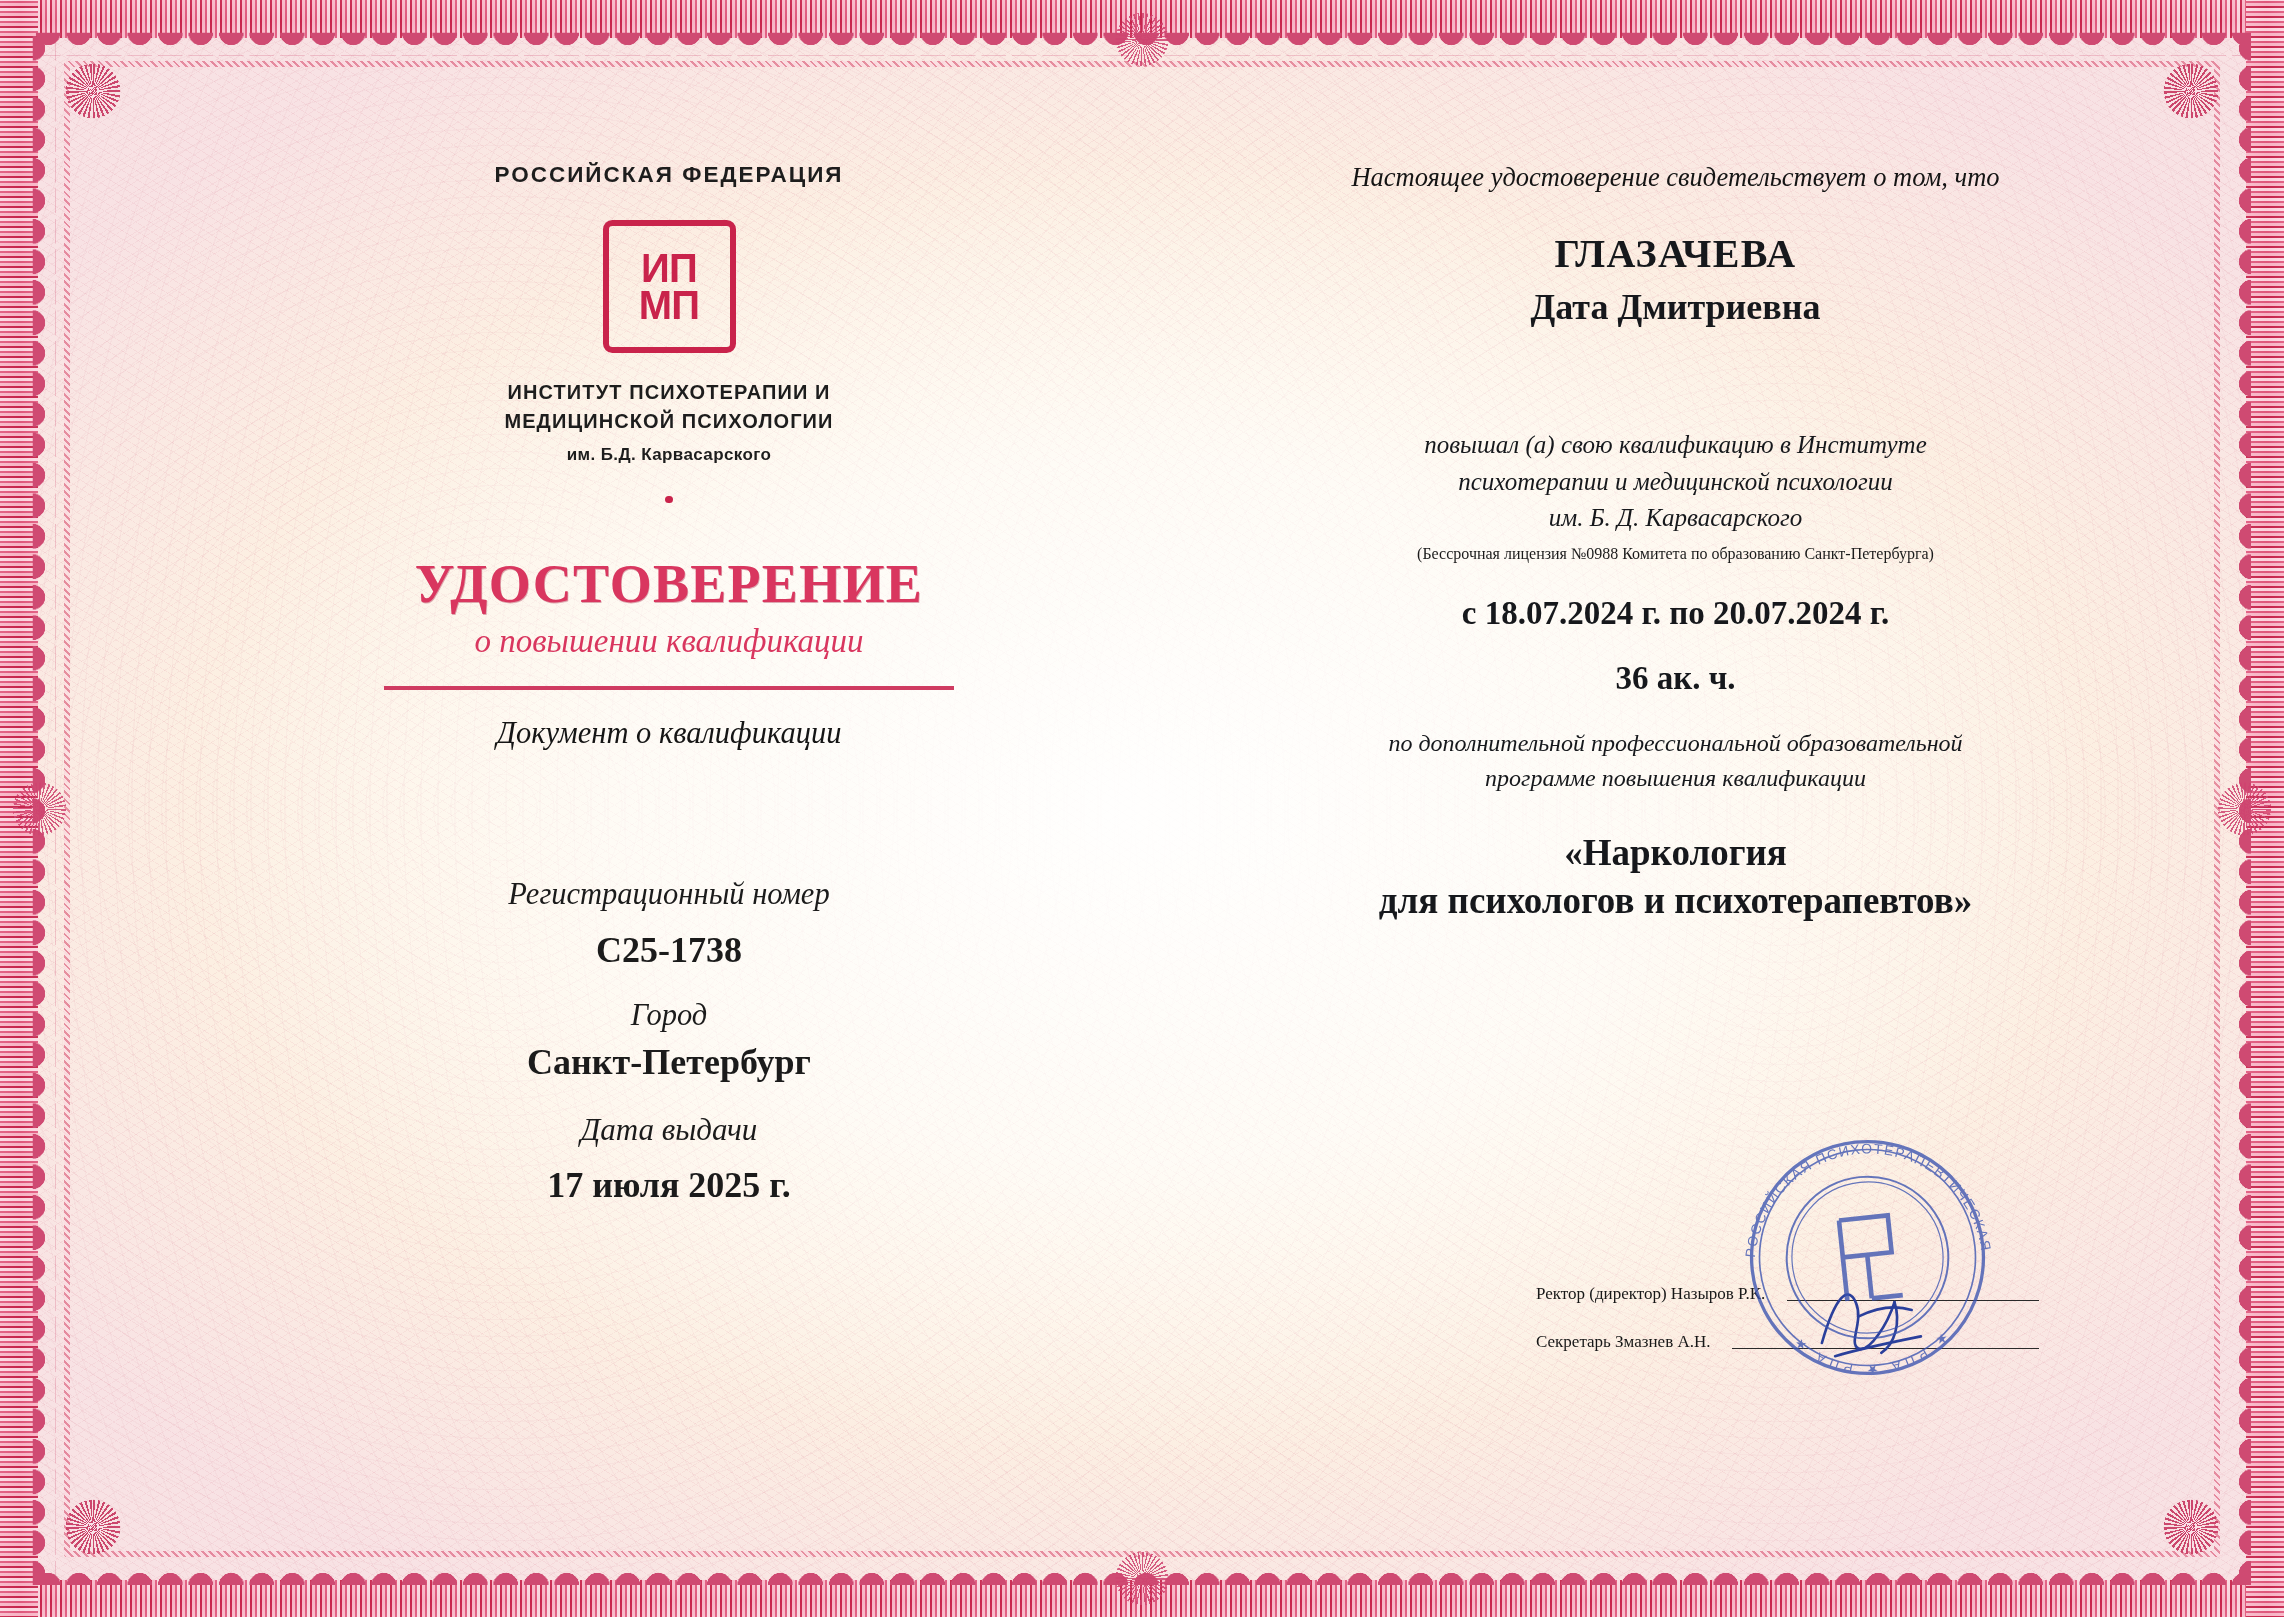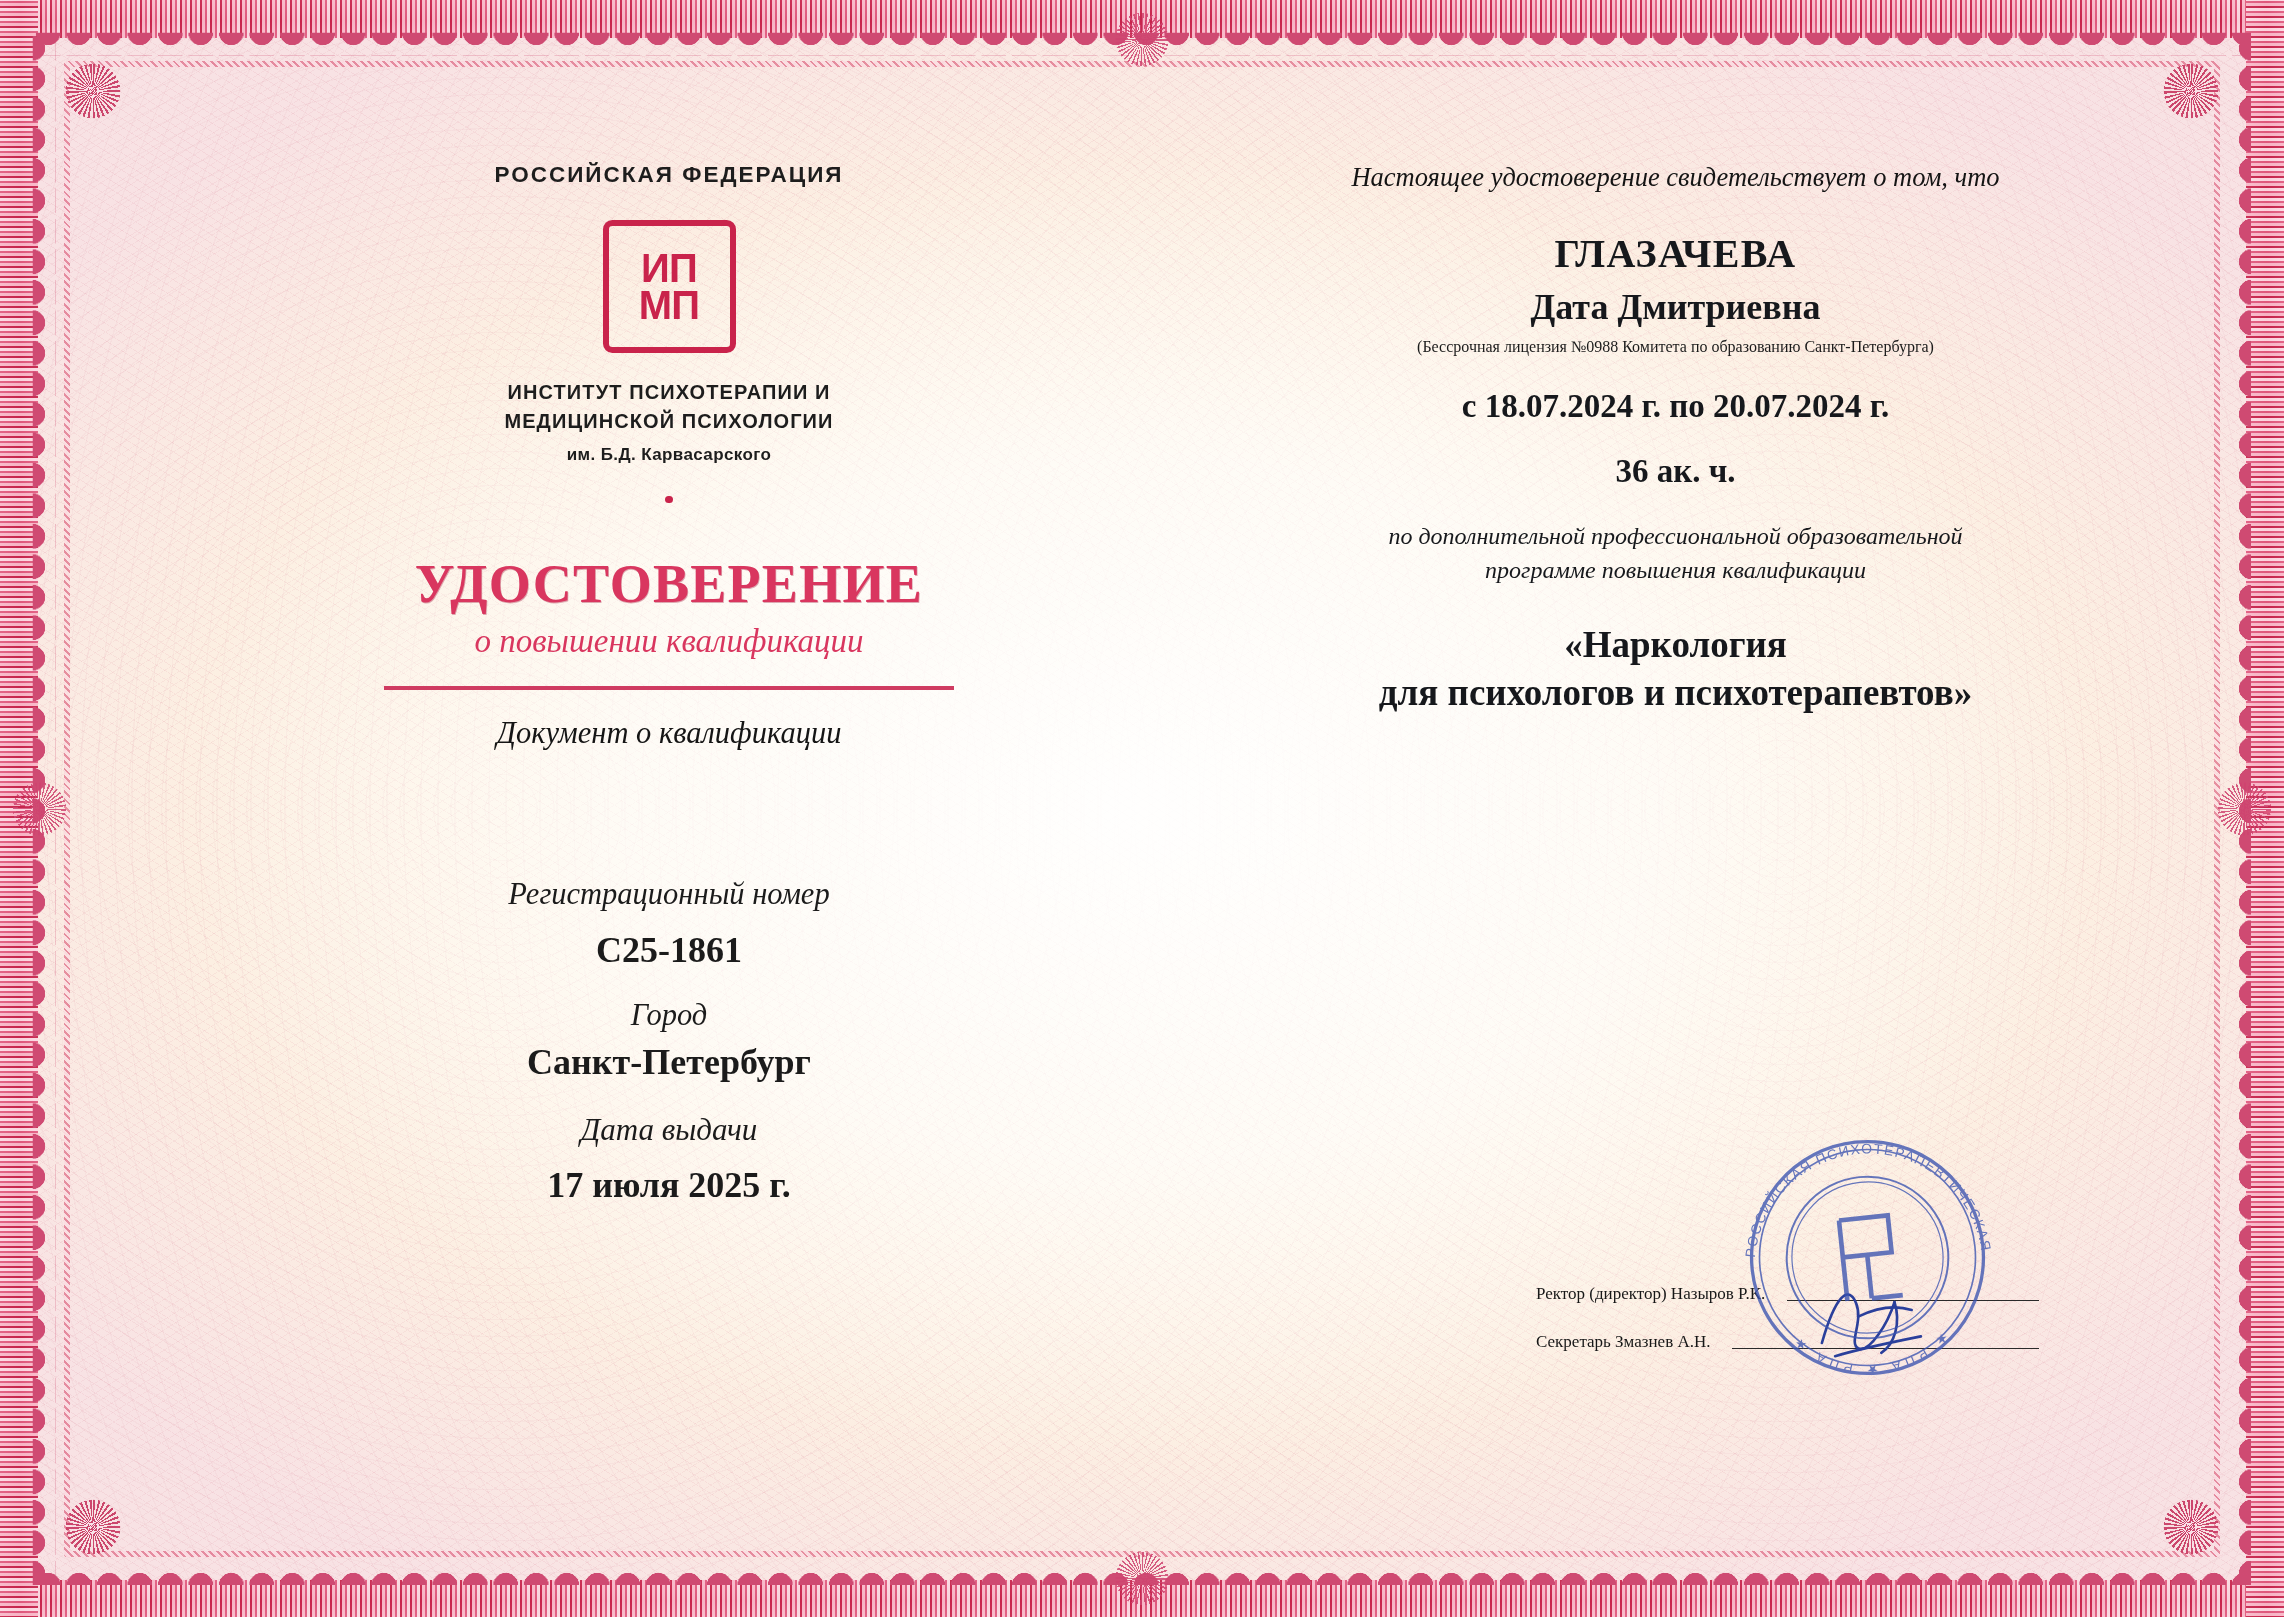--- a/index.html
+++ b/index.html
@@ -430,36 +430,41 @@
 
       <div class="title-main">УДОСТОВЕРЕНИЕ</div>
       <div class="title-sub">о повышении квалификации</div>
 
 
       <div class="rule"></div>
 
       <div class="doc-qual">Документ о квалификации</div>
 
       <div class="reg-label">Регистрационный номер</div>
-      <div class="reg-value">С25-1861</div>
+      <div class="reg-value">С25-1738</div>
 
       <div class="city-label">Город</div>
       <div class="city-value">Санкт-Петербург</div>
 
       <div class="date-label">Дата выдачи</div>
       <div class="date-value">17 июля 2025 г.</div>
     </div>
 
     <div class="col-right">
 
       <div class="attest">Настоящее удостоверение свидетельствует о том, что</div>
 
       <div class="surname">ГЛАЗАЧЕВА</div>
       <div class="givenname">Дата Дмитриевна</div>
 
+      <div class="upgrade">
+        <span>повышал (а) свою квалификацию в Институте</span><br>
+        <span>психотерапии и медицинской психологии</span><br>
+        <span>им. Б. Д. Карвасарского</span>
+      </div>
 
       <div class="license">(Бессрочная лицензия №0988 Комитета по образованию Санкт-Петербурга)</div>
 
       <div class="period">с 18.07.2024 г. по 20.07.2024 г.</div>
 
       <div class="hours">36 ак. ч.</div>
 
       <div class="program-note">
         <span>по дополнительной профессиональной образовательной</span><br>
         <span>программе повышения квалификации</span>

